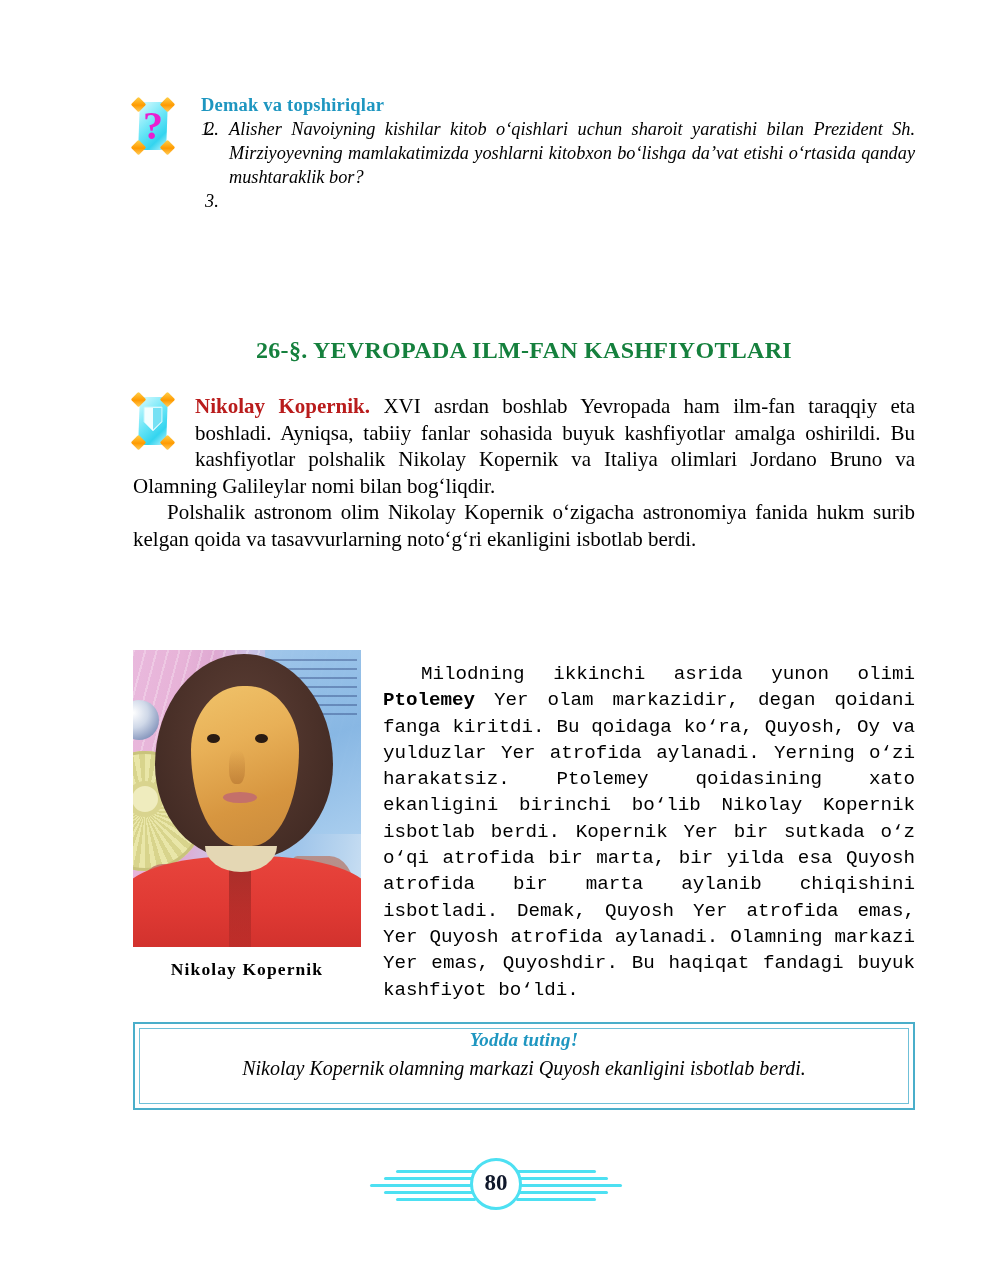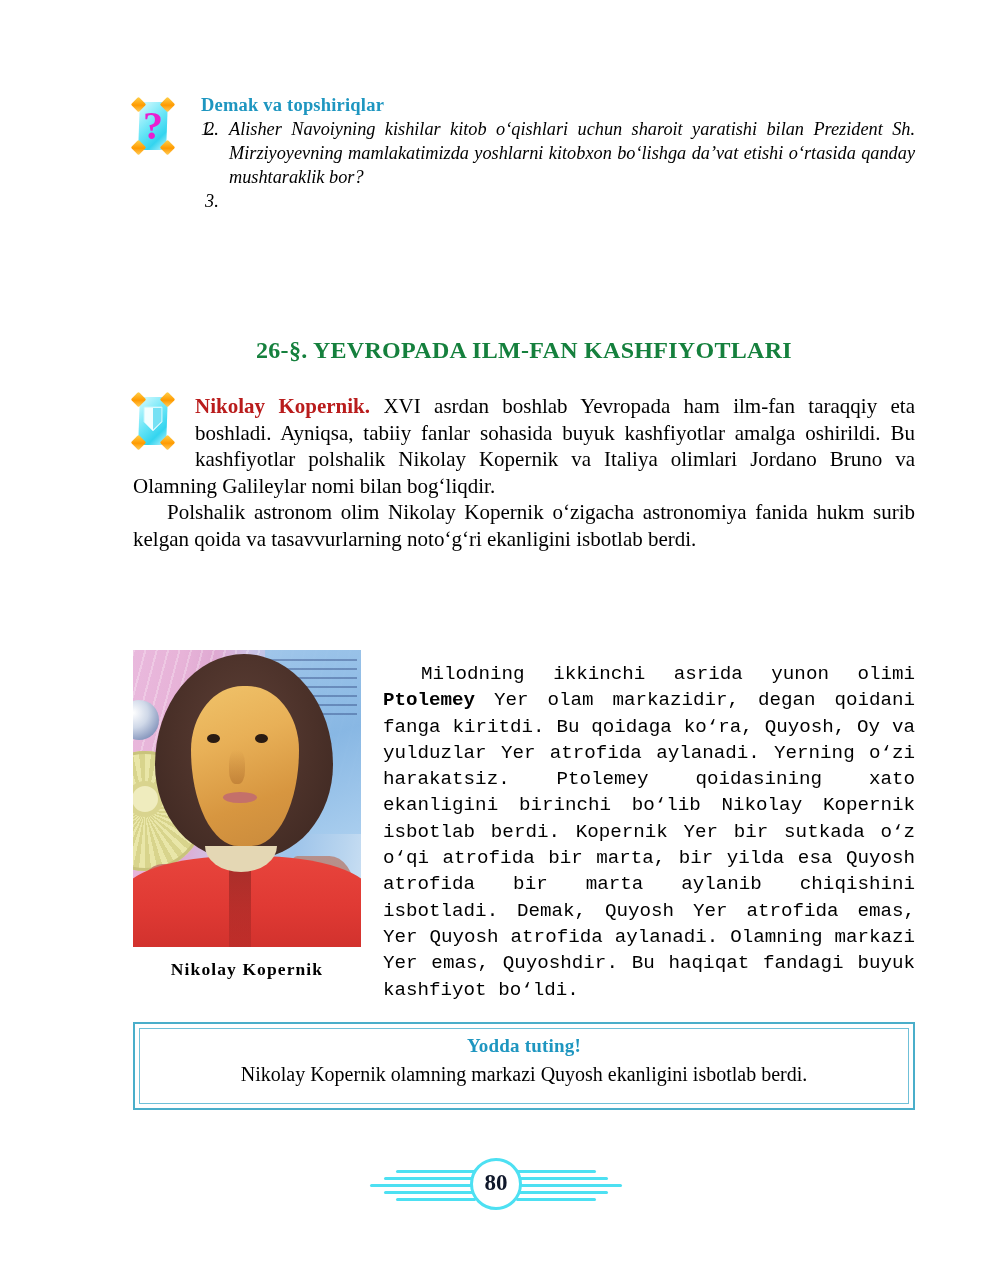--- a/index.html
+++ b/index.html
@@ -306,21 +306,21 @@
     height: 88px;
     border: 2px solid #4AAECA;
     box-sizing: border-box;
     padding: 4px;
   }
   .note-inner {
     width: 100%;
     height: 100%;
     border: 1px solid #6FC0D8;
     box-sizing: border-box;
-    padding-top: 6px;
+    font-style: italic;
   }
   .note-title {
     text-align: center;
     font-weight: bold;
     font-size: 19px;
     color: #1E96C0;
     letter-spacing: .2px;
   }
   .note-text {
     text-align: center;

